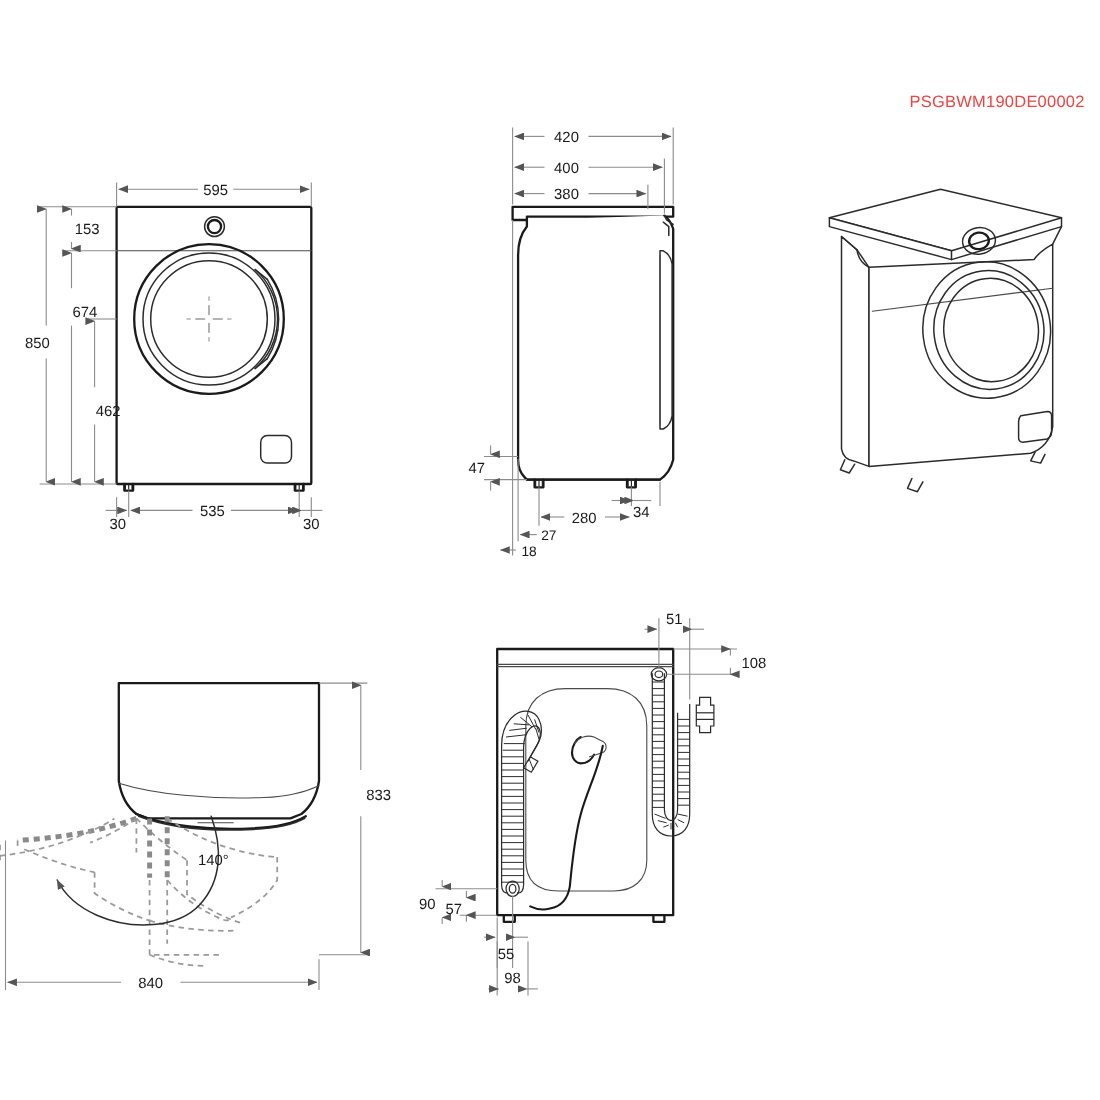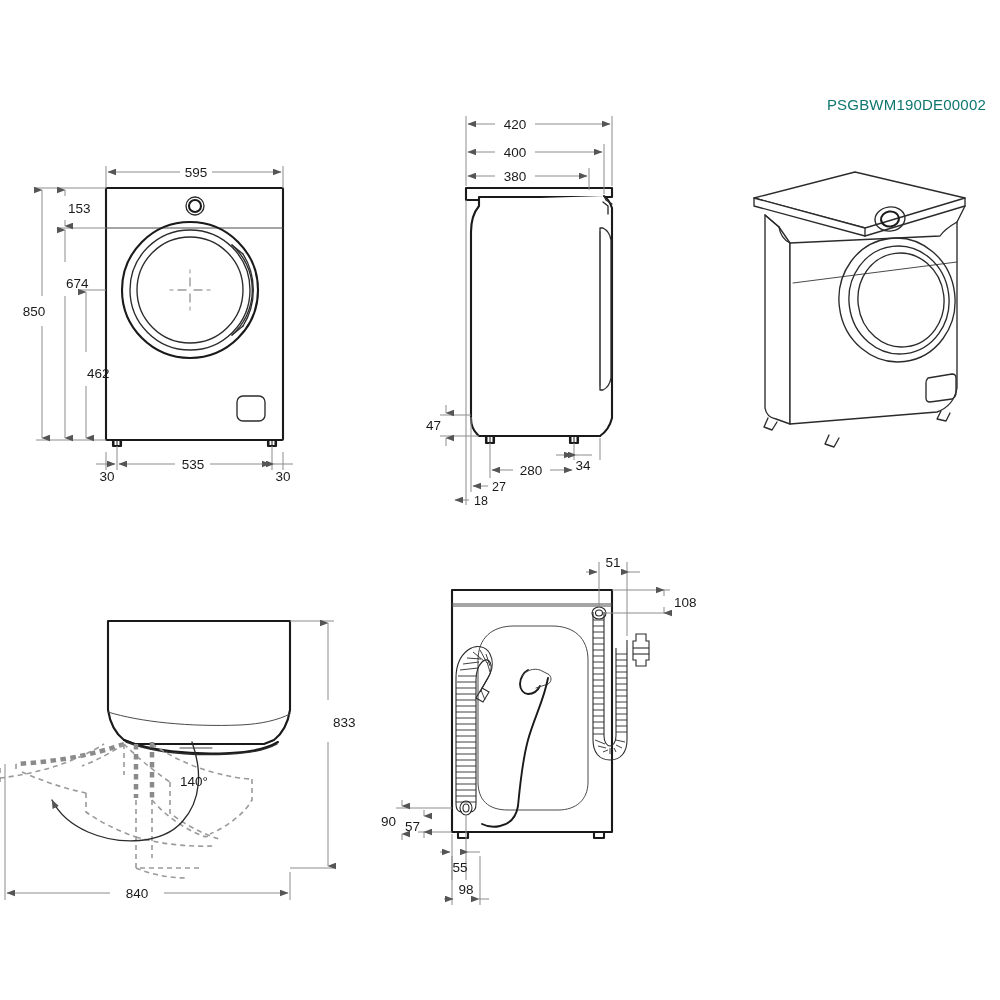--- a/index.html
+++ b/index.html
@@ -8,24 +8,24 @@
     font-family:"Liberation Sans","DejaVu Sans",sans-serif;
     color:#1a1a1a;
     overflow:hidden;
     position:relative;
   }
   #sheet{position:absolute;left:0;top:0;width:1000px;height:1000px;}
   #sheet svg{display:block;}
   .code-label{
     position:absolute;
     right:14px;
-    top:96px;
+    top:84px;
     font-size:15px;
     letter-spacing:0.2px;
-    color:#0f766e;
+    color:#ef4444;
     white-space:nowrap;
   }
   text{
     font-family:"Liberation Sans","DejaVu Sans",sans-serif;
     fill:#1a1a1a;
   }
   .dim-txt{font-size:13.5px;}
   .dim-txt-s{font-size:12.5px;}
 </style>
 </head>

